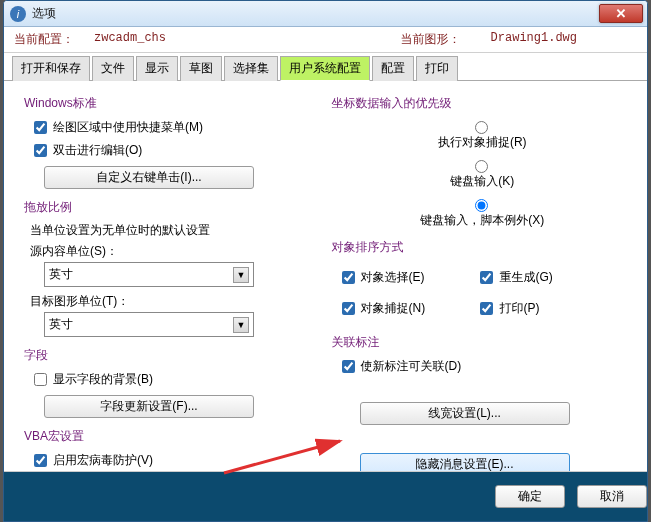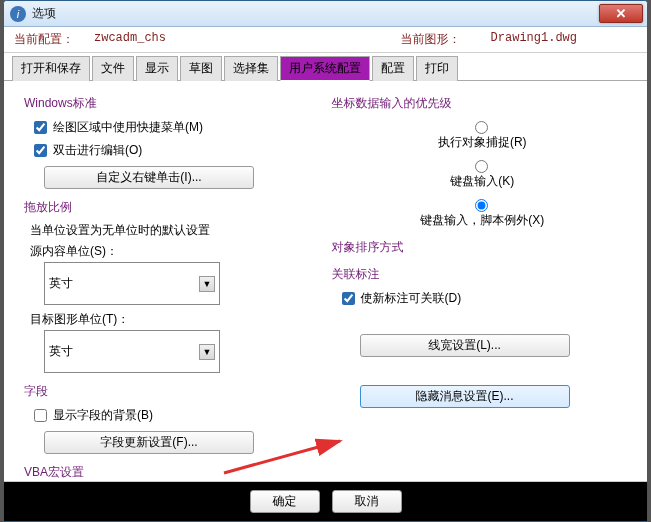--- a/index.html
+++ b/index.html
@@ -71,21 +71,21 @@
     padding:3px 8px;
     border:1px solid #aaa;
     border-bottom:none;
     background:#e5e5e5;
     margin-right:2px;
     position:relative;
     top:1px;
     cursor:pointer;
   }
   .tab.active {
-    background:#a21caf;
+    background:#bef264;
     border-bottom:1px solid #fff;
     top:1px;
   }
   .content {
     display:flex;
     padding:8px 14px 0 14px;
   }
   .col { flex:1; padding:0 6px; }
   .group .gtitle { margin:6px 0 6px 0; color:#701a75; }
   .group { margin-bottom:10px; }
@@ -103,48 +103,48 @@
     border:1px solid #9a9a9a;
     border-radius:3px;
     cursor:pointer;
   }
   .wide-btn.hl {
     border:1px solid #3a8ed6;
     background:linear-gradient(#eaf4fe,#d6eaff);
   }
   .sub-lbl { margin:4px 0 2px 6px; }
   .select {
-    width:176px;
+    width:210px;
     margin:2px 0 6px 20px;
     border:1px solid #888;
     display:flex;
     align-items:center;
-    padding:12px 4px;
+    padding:3px 4px;
     justify-content:space-between;
     background:#fff;
     cursor:pointer;
   }
   .select .arrow {
     width:16px;height:16px;
     background:linear-gradient(#f0f0f0,#d8d8d8);
     border:1px solid #999;
     display:flex;align-items:center;justify-content:center;
     font-size:9px;
   }
   .two-col-checks { display:flex; flex-wrap:wrap; margin-left:6px;}
   .two-col-checks .check-row { width:48%; margin:6px 0;}
   .footer {
     position:absolute;
     bottom:0; left:0; right:0;
-    height:40px;
-    background:#000000;
+    height:50px;
+    background:#0c4a6e;
     border-top:1px solid #ccc;
     display:flex;
     align-items:center;
-    justify-content:center;
+    justify-content:flex-end;
     gap:12px;
   }
   .dlg-btn {
     min-width:70px;
     padding:2px 12px;
     background:linear-gradient(#fdfdfd,#e7e7e7);
     border:1px solid #9a9a9a;
     border-radius:3px;
     cursor:pointer;
     text-align:center;
@@ -226,20 +226,21 @@
           <input type="checkbox" class="chk" style="">
           <span>显示字段的背景(B)</span>
         </div>
         <div class="wide-btn">字段更新设置(F)...</div>
       </div>
 
       <div class="group">
         <div class="gtitle">VBA宏设置</div>
         <div class="check-row">
           <input type="checkbox" class="chk" checked="" style="">
+          <span>启用宏病毒防护(V)</span>
         </div>
       </div>
     </div>
 
     <div class="col">
 
       <div class="group">
         <div class="gtitle">坐标数据输入的优先级</div>
         <div class="radio-row">
           <input type="radio" name="pr" class="rad" style="">
@@ -250,20 +251,38 @@
           <span>键盘输入(K)</span>
         </div>
         <div class="radio-row">
           <input type="radio" name="pr" class="rad" checked="" style="">
           <span>键盘输入，脚本例外(X)</span>
         </div>
       </div>
 
       <div class="group">
         <div class="gtitle">对象排序方式</div>
+        <div class="two-col-checks">
+          <div class="check-row">
+              <input type="checkbox" class="chk" checked="" style="">
+              <span>对象选择(E)</span>
+            </div>
+          <div class="check-row">
+              <input type="checkbox" class="chk" checked="" style="">
+              <span>重生成(G)</span>
+            </div>
+          <div class="check-row">
+              <input type="checkbox" class="chk" checked="" style="">
+              <span>对象捕捉(N)</span>
+            </div>
+          <div class="check-row">
+              <input type="checkbox" class="chk" checked="" style="">
+              <span>打印(P)</span>
+            </div>
+        </div>
       </div>
 
       <div class="group">
         <div class="gtitle">关联标注</div>
         <div class="check-row">
           <input type="checkbox" class="chk" checked="" style="">
           <span>使新标注可关联(D)</span>
         </div>
       </div>
 

